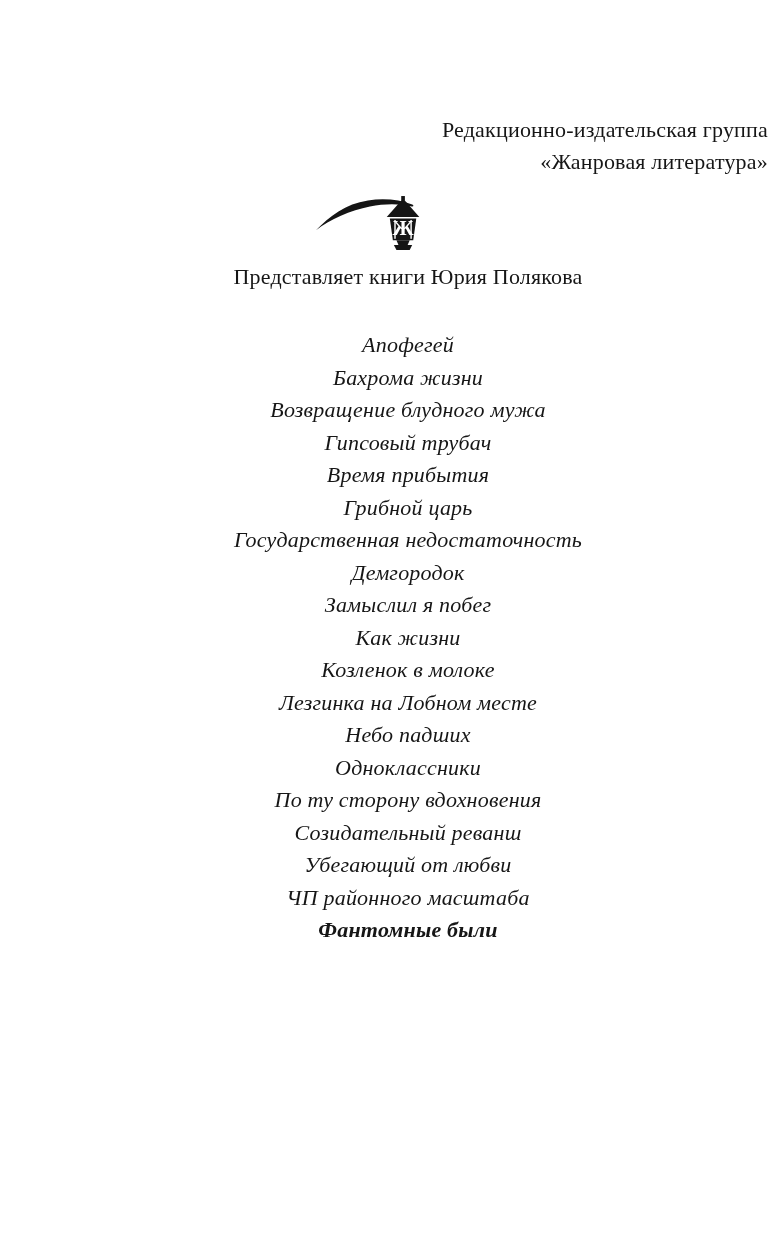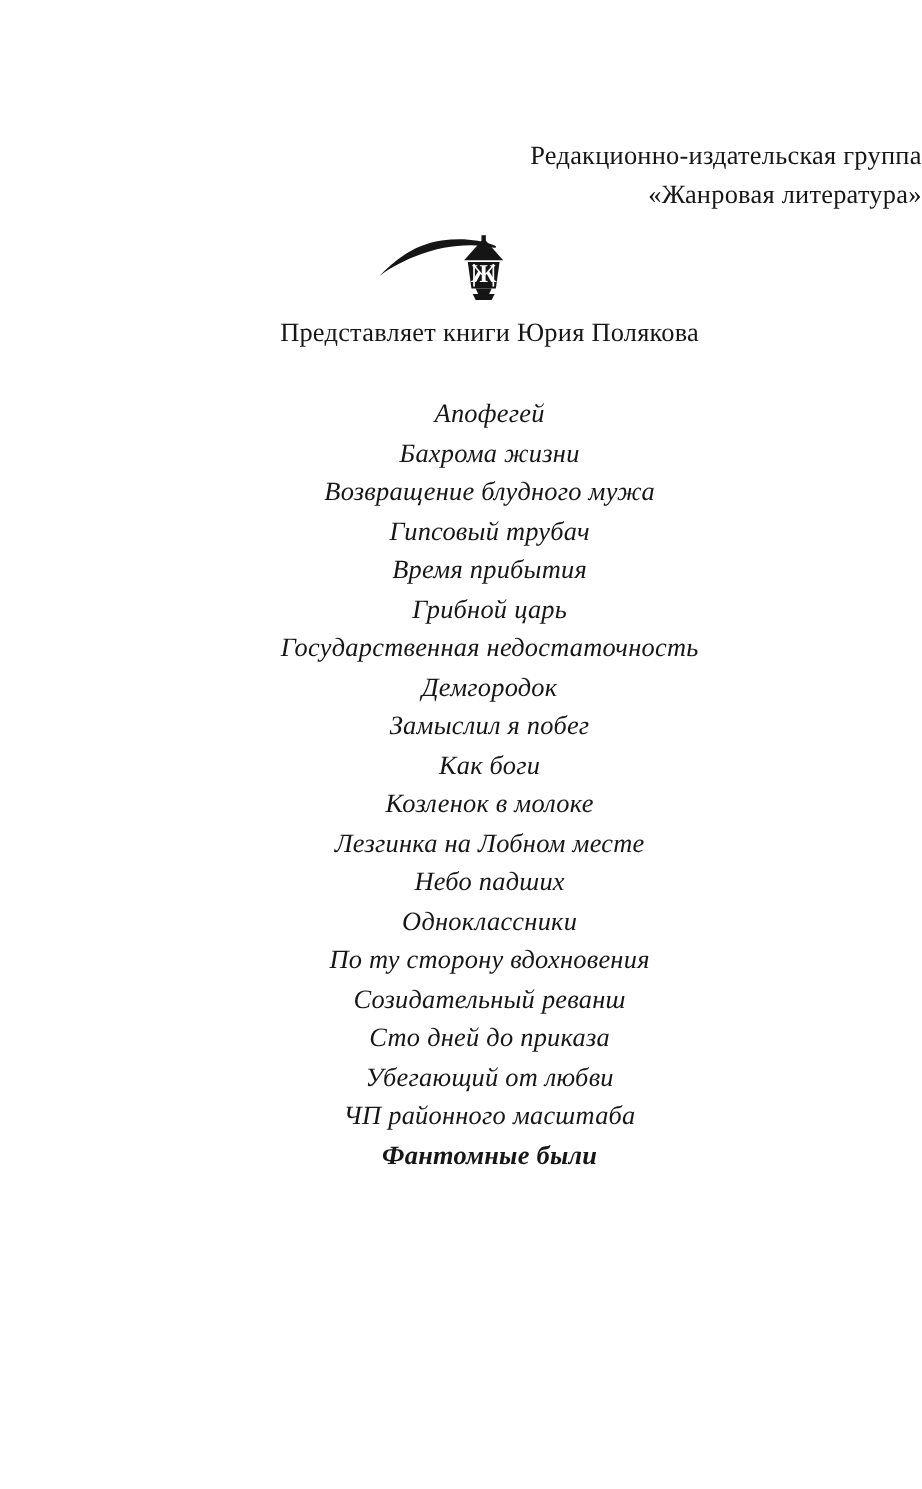--- a/index.html
+++ b/index.html
@@ -101,26 +101,25 @@
   <div class="col book-list">
       <div class="book-item">Апофегей</div>
       <div class="book-item">Бахрома жизни</div>
       <div class="book-item">Возвращение блудного мужа</div>
       <div class="book-item">Гипсовый трубач</div>
       <div class="book-item">Время прибытия</div>
       <div class="book-item">Грибной царь</div>
       <div class="book-item">Государственная недостаточность</div>
       <div class="book-item">Демгородок</div>
       <div class="book-item">Замыслил я побег</div>
-      <div class="book-item">Как боги</div>
+      <div class="book-item">Как жизни</div>
       <div class="book-item">Козленок в молоке</div>
       <div class="book-item">Лезгинка на Лобном месте</div>
       <div class="book-item">Небо падших</div>
       <div class="book-item">Одноклассники</div>
       <div class="book-item">По ту сторону вдохновения</div>
       <div class="book-item">Созидательный реванш</div>
-      <div class="book-item">Сто дней до приказа</div>
       <div class="book-item">Убегающий от любви</div>
       <div class="book-item">ЧП районного масштаба</div>
       <div class="book-item bold">Фантомные были</div>
     </div>
 
 </div>
 
 </body></html>

